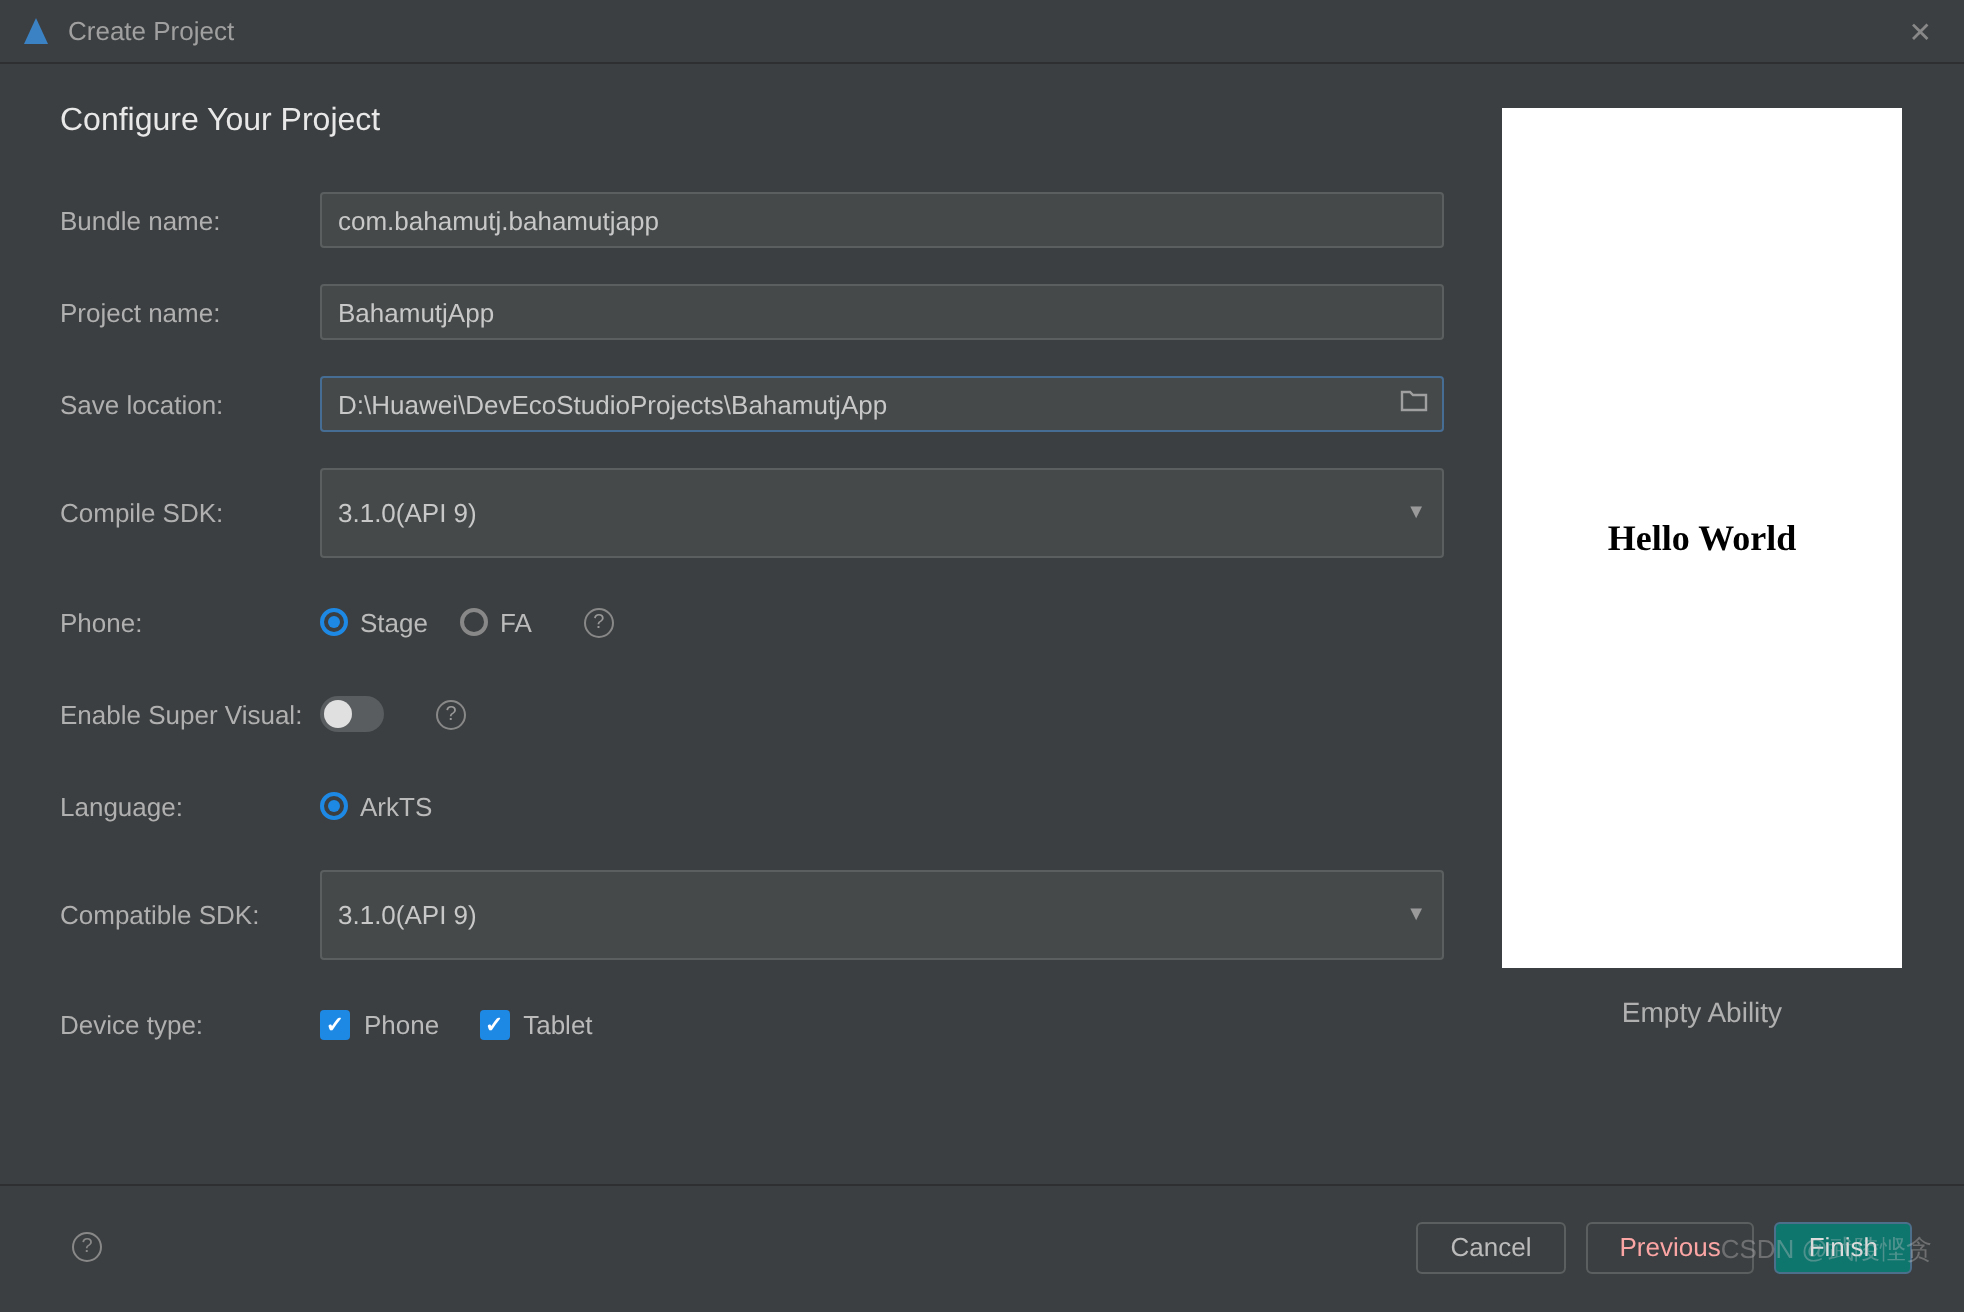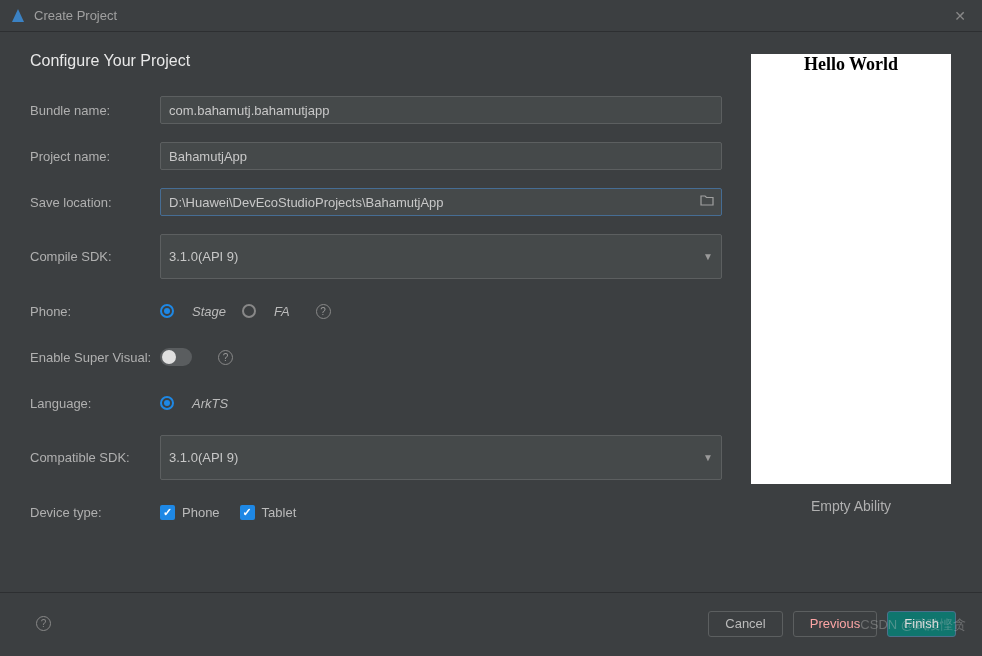--- a/index.html
+++ b/index.html
@@ -14,32 +14,32 @@
   .row { display: flex; align-items: center; margin-bottom: 18px; min-height: 28px; }
   .label { width: 130px; color: #b0b0b0; font-size: 13px; }
   .field { flex: 1; }
   .textinput { width: 100%; height: 28px; background: #45494a; border: 1px solid #5c5f60; color: #c8c8c8; padding: 0 8px; font-size: 13px; border-radius: 2px; }
   .textinput.focused { border: 1px solid #466d94; background: #45494a; }
   .input-wrap { position: relative; }
   .folder-icon { position: absolute; right: 8px; top: 6px; color: #a0a0a0; cursor: pointer; }
   .select { width: 100%; height: 45px; background: #45494a; border: 1px solid #5c5f60; color: #c8c8c8; padding: 0 8px; font-size: 13px; border-radius: 2px; display: flex; align-items: center; justify-content: space-between; cursor: pointer; }
   .select .arrow { color: #9a9a9a; font-size: 10px; }
   .radios { display: flex; align-items: center; gap: 16px; }
-  .radio { display: flex; align-items: center; gap: 18px; cursor: pointer; font-style: italic; }
+  .radio { display: flex; align-items: center; gap: 6px; cursor: pointer; }
   .radio-circle { width: 14px; height: 14px; border: 2px solid #888; border-radius: 50%; display: flex; align-items: center; justify-content: center; }
   .radio-circle.on { border-color: #1e88e5; }
   .radio-circle.on::after { content: ""; width: 6px; height: 6px; background: #1e88e5; border-radius: 50%; }
   .toggle { width: 32px; height: 18px; background: #5a5d5f; border-radius: 9px; position: relative; cursor: pointer; }
   .toggle::after { content: ""; position: absolute; width: 14px; height: 14px; background: #e0e0e0; border-radius: 50%; top: 2px; left: 2px; }
   .help-icon { width: 15px; height: 15px; border: 1px solid #888; border-radius: 50%; display: inline-flex; align-items: center; justify-content: center; font-size: 10px; color: #999; margin-left: 10px; cursor: pointer; }
   .checks { display: flex; align-items: center; gap: 20px; }
   .check { display: flex; align-items: center; gap: 7px; cursor: pointer; }
   .checkbox { width: 15px; height: 15px; background: #1e88e5; border-radius: 2px; display: flex; align-items: center; justify-content: center; color: white; font-size: 11px; font-weight: bold; }
   .right { width: 210px; display: flex; flex-direction: column; align-items: center; }
-  .preview { width: 200px; height: 430px; background: #ffffff; display: flex; align-items: flex-start; justify-content: center; margin-top: 2px; }
+  .preview { width: 200px; height: 430px; background: #ffffff; display: flex; align-items: center; justify-content: center; margin-top: 2px; }
   .preview-text { color: #000; font-family: "Times New Roman", serif; font-size: 18px; font-weight: bold; }
   .preview-label { color: #b0b0b0; margin-top: 14px; font-size: 14px; }
   .footer { height: 62px; border-top: 1px solid #2d2f31; display: flex; align-items: center; padding: 0 26px; }
   .footer-help { color: #888; }
   .spacer { flex: 1; }
   .btn { height: 26px; padding: 0 16px; margin-left: 10px; background: transparent; border: 1px solid #5c5f60; color: #bbbbbb; font-size: 13px; border-radius: 3px; cursor: pointer; }
   .btn.primary { background: #0f766e; border-color: #4c708c; color: #ddd; }
   .btn.disabled { color: #fca5a5; }
   .watermark { position: absolute; right: 16px; bottom: 22px; color: rgba(200,200,200,0.35); font-size: 13px; pointer-events: none; }
 </style>

